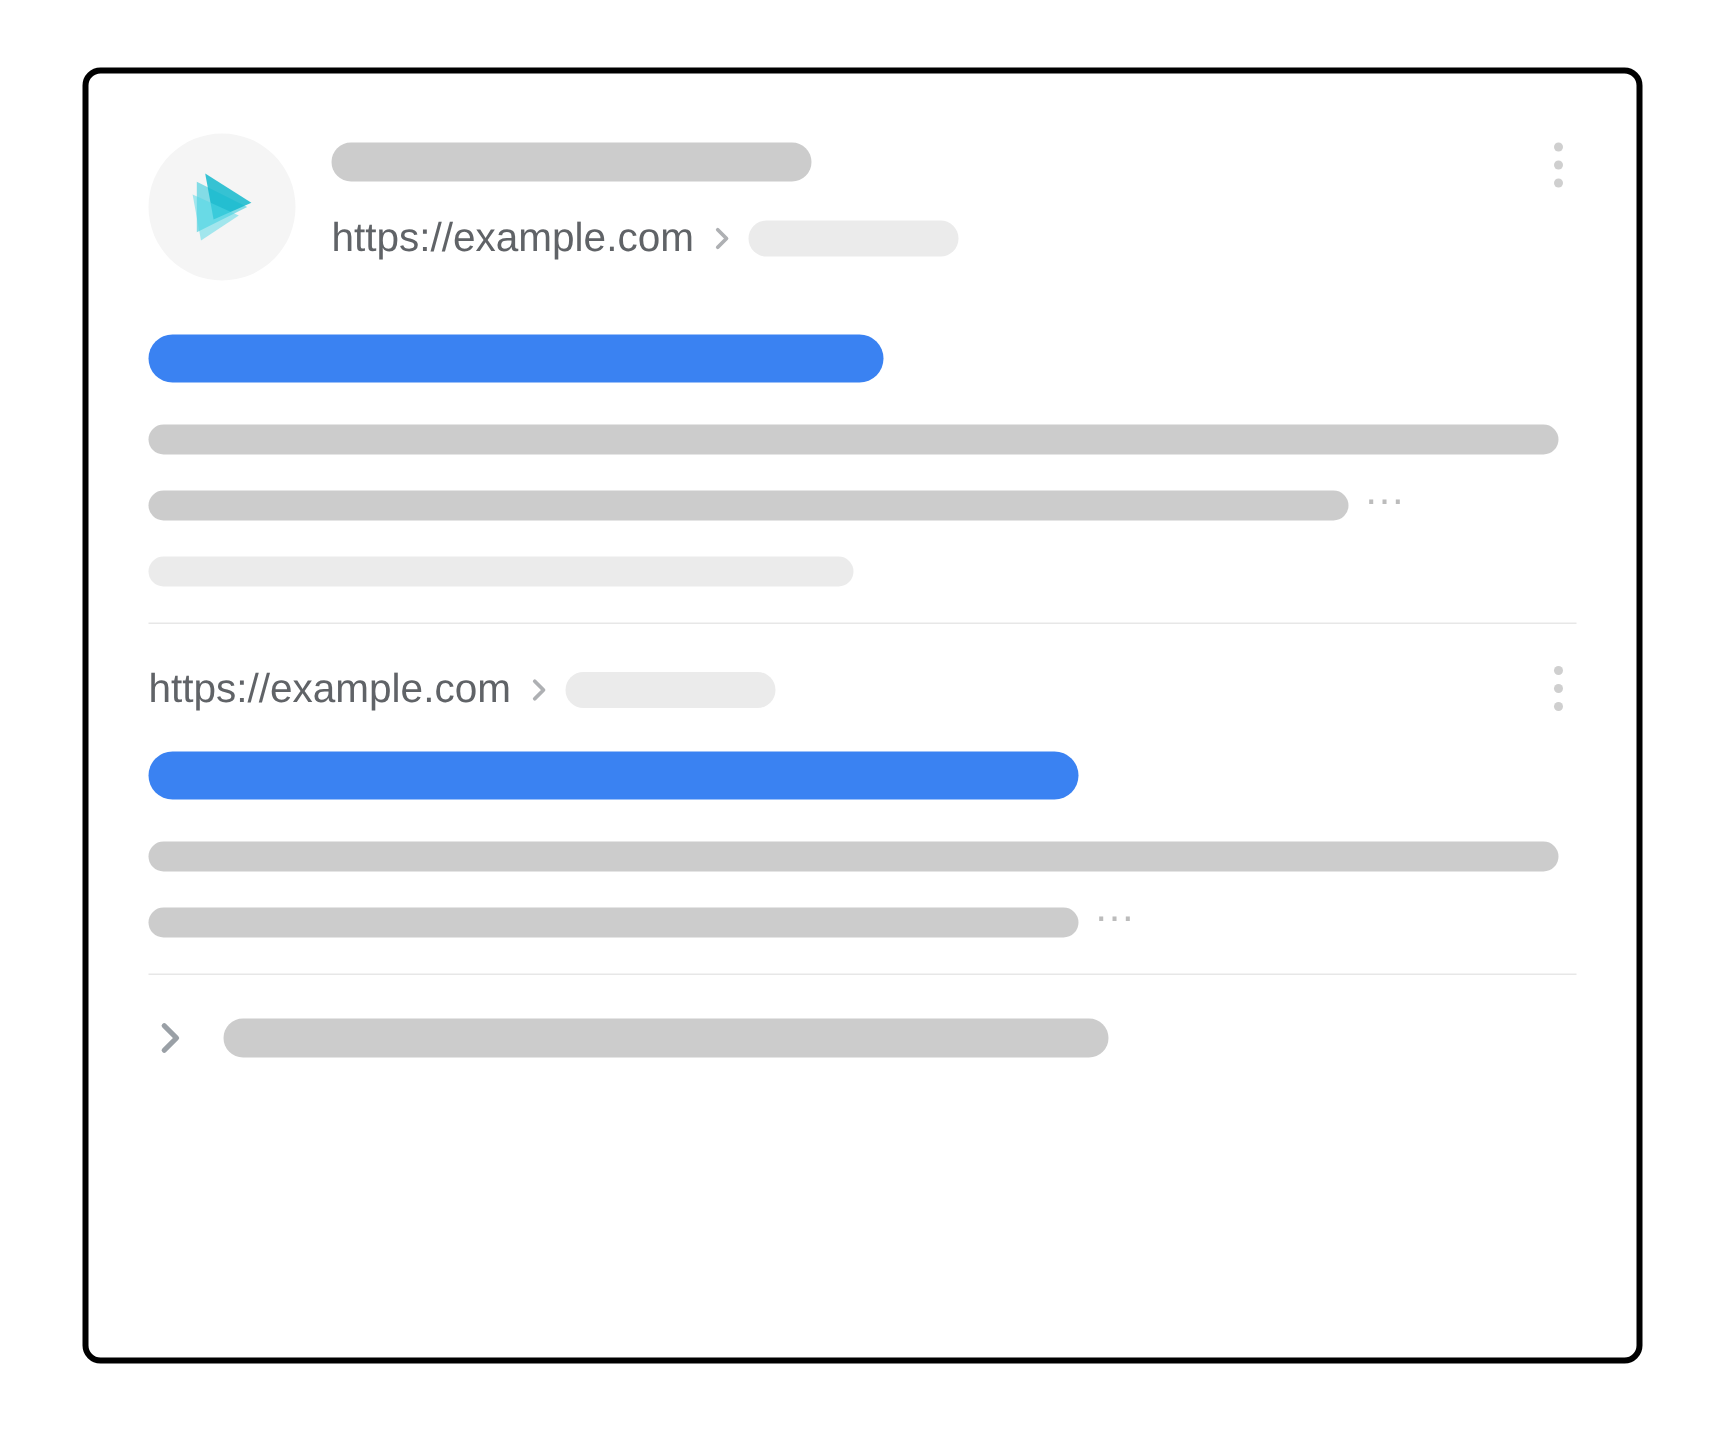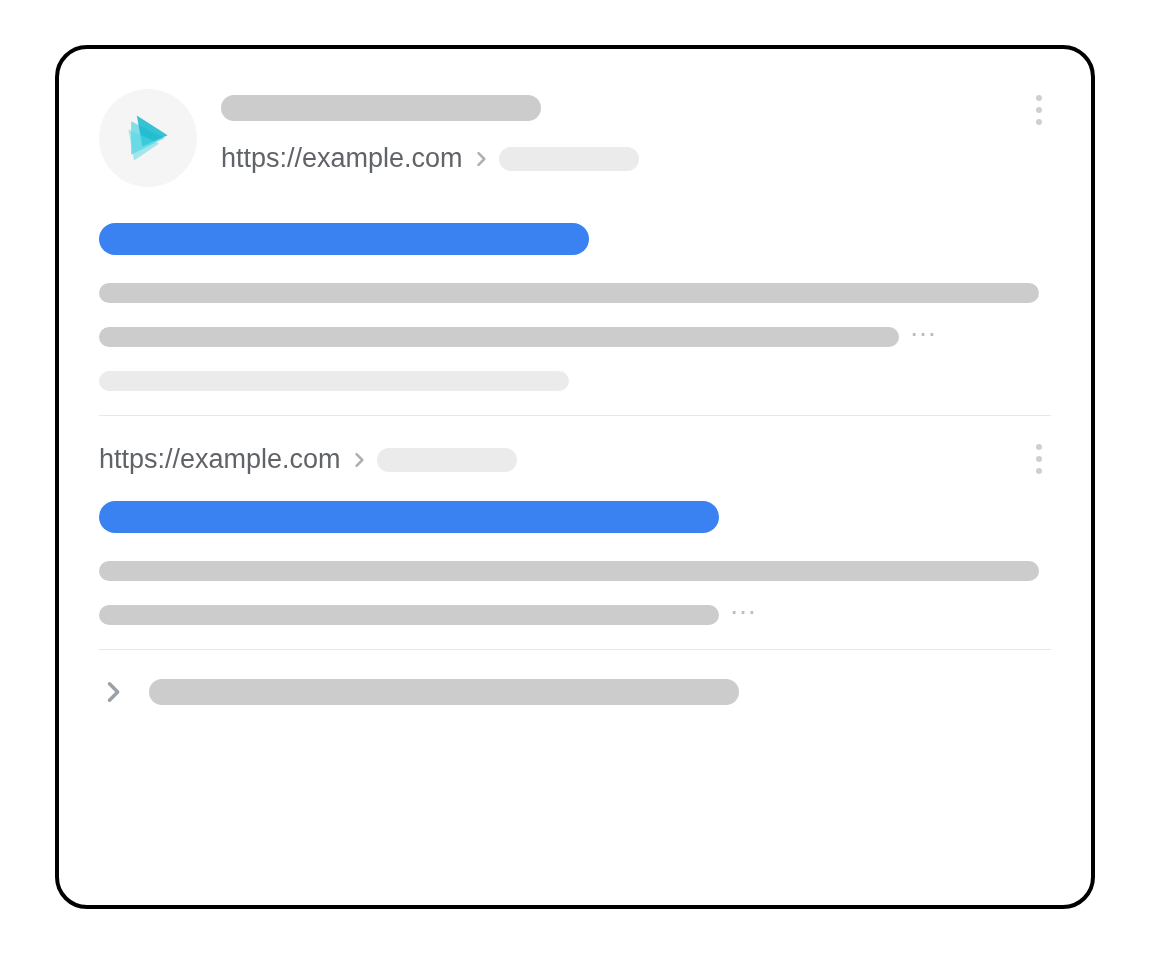--- a/index.html
+++ b/index.html
@@ -10,21 +10,21 @@
     background: #fff;
     position: relative;
   }
   .card {
     position: absolute;
     left: 55px;
     top: 45px;
     width: 1040px;
     height: 864px;
     border: 4px solid #000;
-    border-radius: 32px;
+    border-radius: 12px;
     background: #fff;
     overflow: hidden;
     padding: 40px 40px 0 40px;
   }
 
   
   .header-row {
     display: flex;
     align-items: flex-start;
     gap: 24px;

